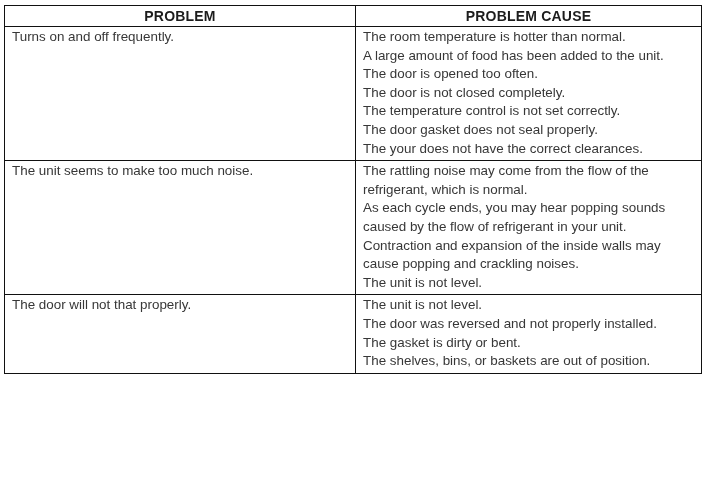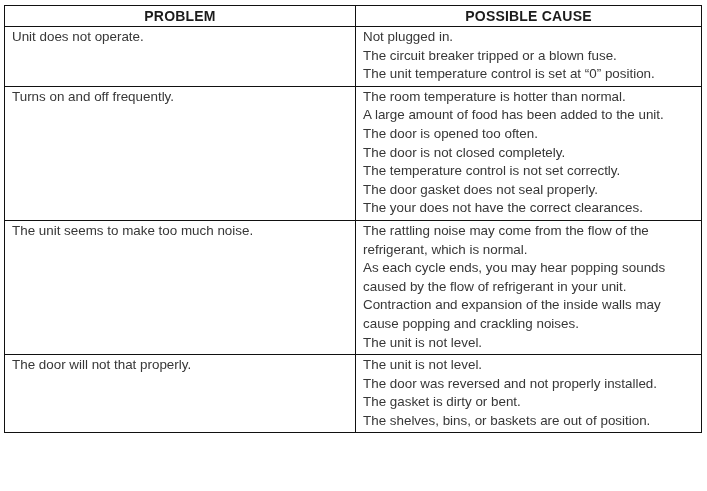--- a/index.html
+++ b/index.html
@@ -55,32 +55,24 @@
 
 <div class="page">
   <table class="ts-table">
     <colgroup>
       <col class="problem-col">
       <col class="cause-col">
     </colgroup>
     <thead>
       <tr>
         <th>PROBLEM</th>
-        <th>POSSIBLE CAUSE</th>
+        <th>PROBLEM CAUSE</th>
       </tr>
     </thead>
     <tbody>
-        <tr>
-          <td>Unit does not operate.</td>
-          <td>
-            <span class="cause-line">Not plugged in.</span>
-            <span class="cause-line">The circuit breaker tripped or a blown fuse.</span>
-            <span class="cause-line">The unit temperature control is set at “0” position.</span>
-          </td>
-        </tr>
         <tr>
           <td>Turns on and off frequently.</td>
           <td>
             <span class="cause-line">The room temperature is hotter than normal.</span>
             <span class="cause-line">A large amount of food has been added to the unit.</span>
             <span class="cause-line">The door is opened too often.</span>
             <span class="cause-line">The door is not closed completely.</span>
             <span class="cause-line">The temperature control is not set correctly.</span>
             <span class="cause-line">The door gasket does not seal properly.</span>
             <span class="cause-line">The your does not have the correct clearances.</span>

